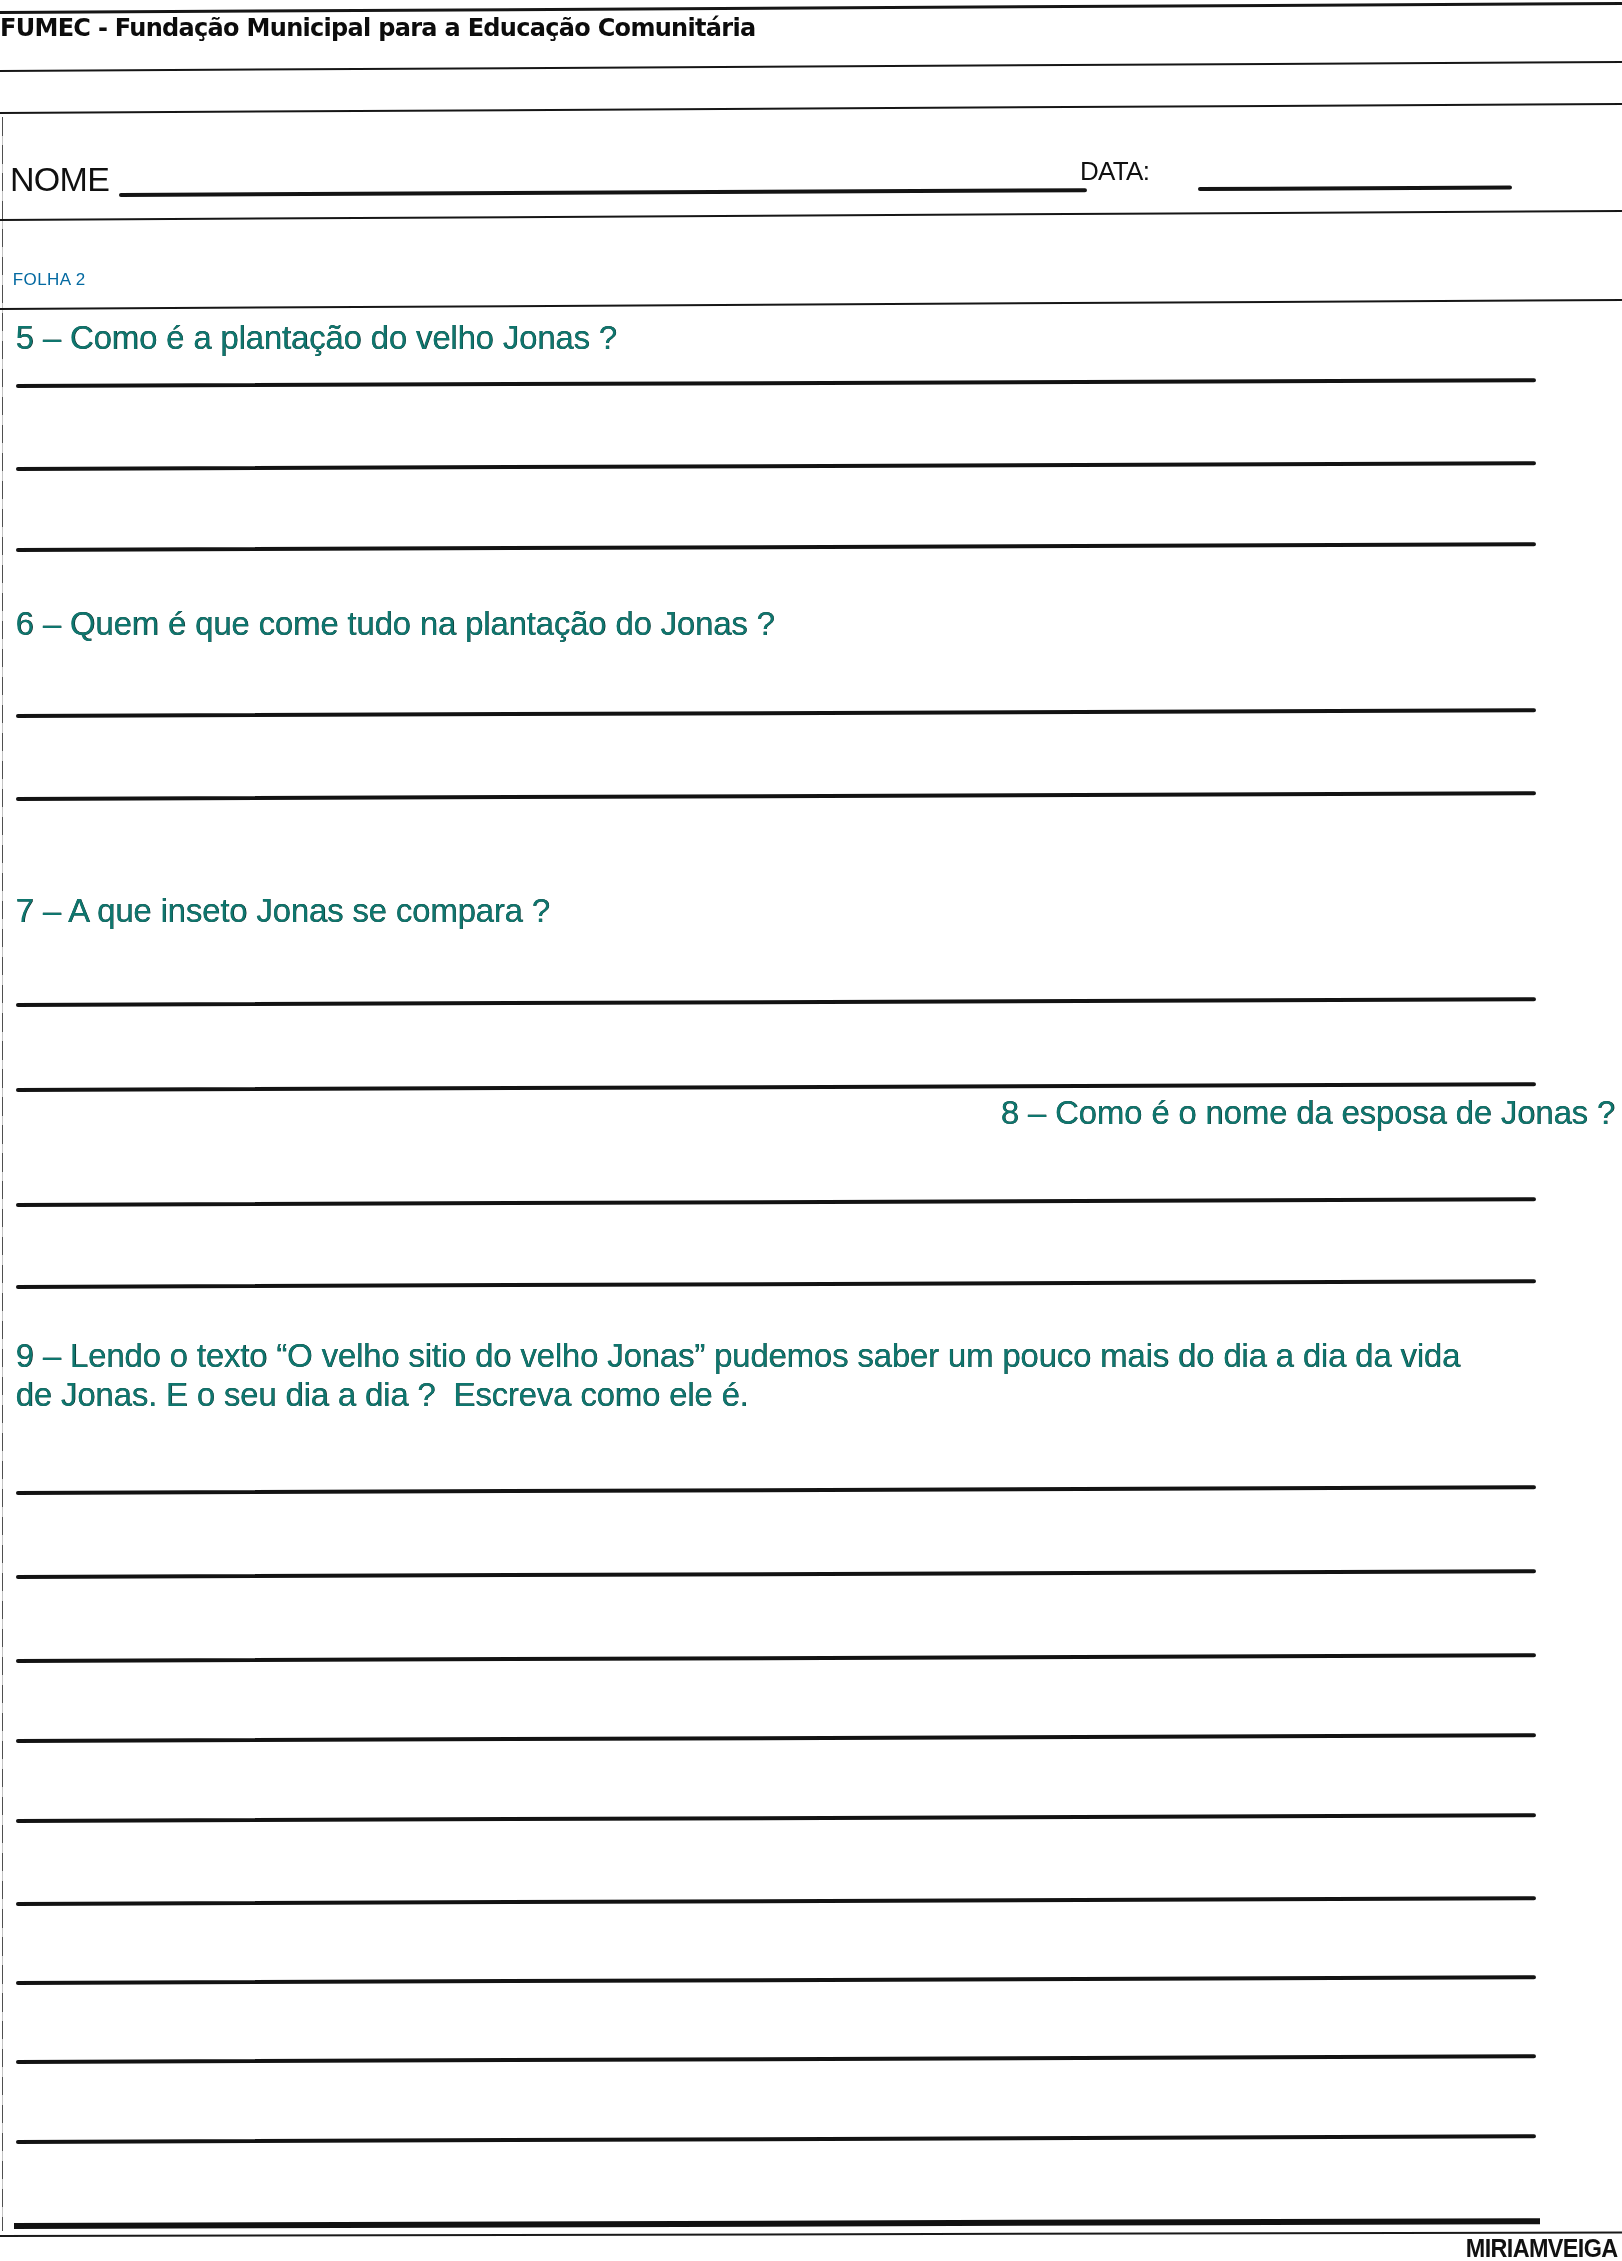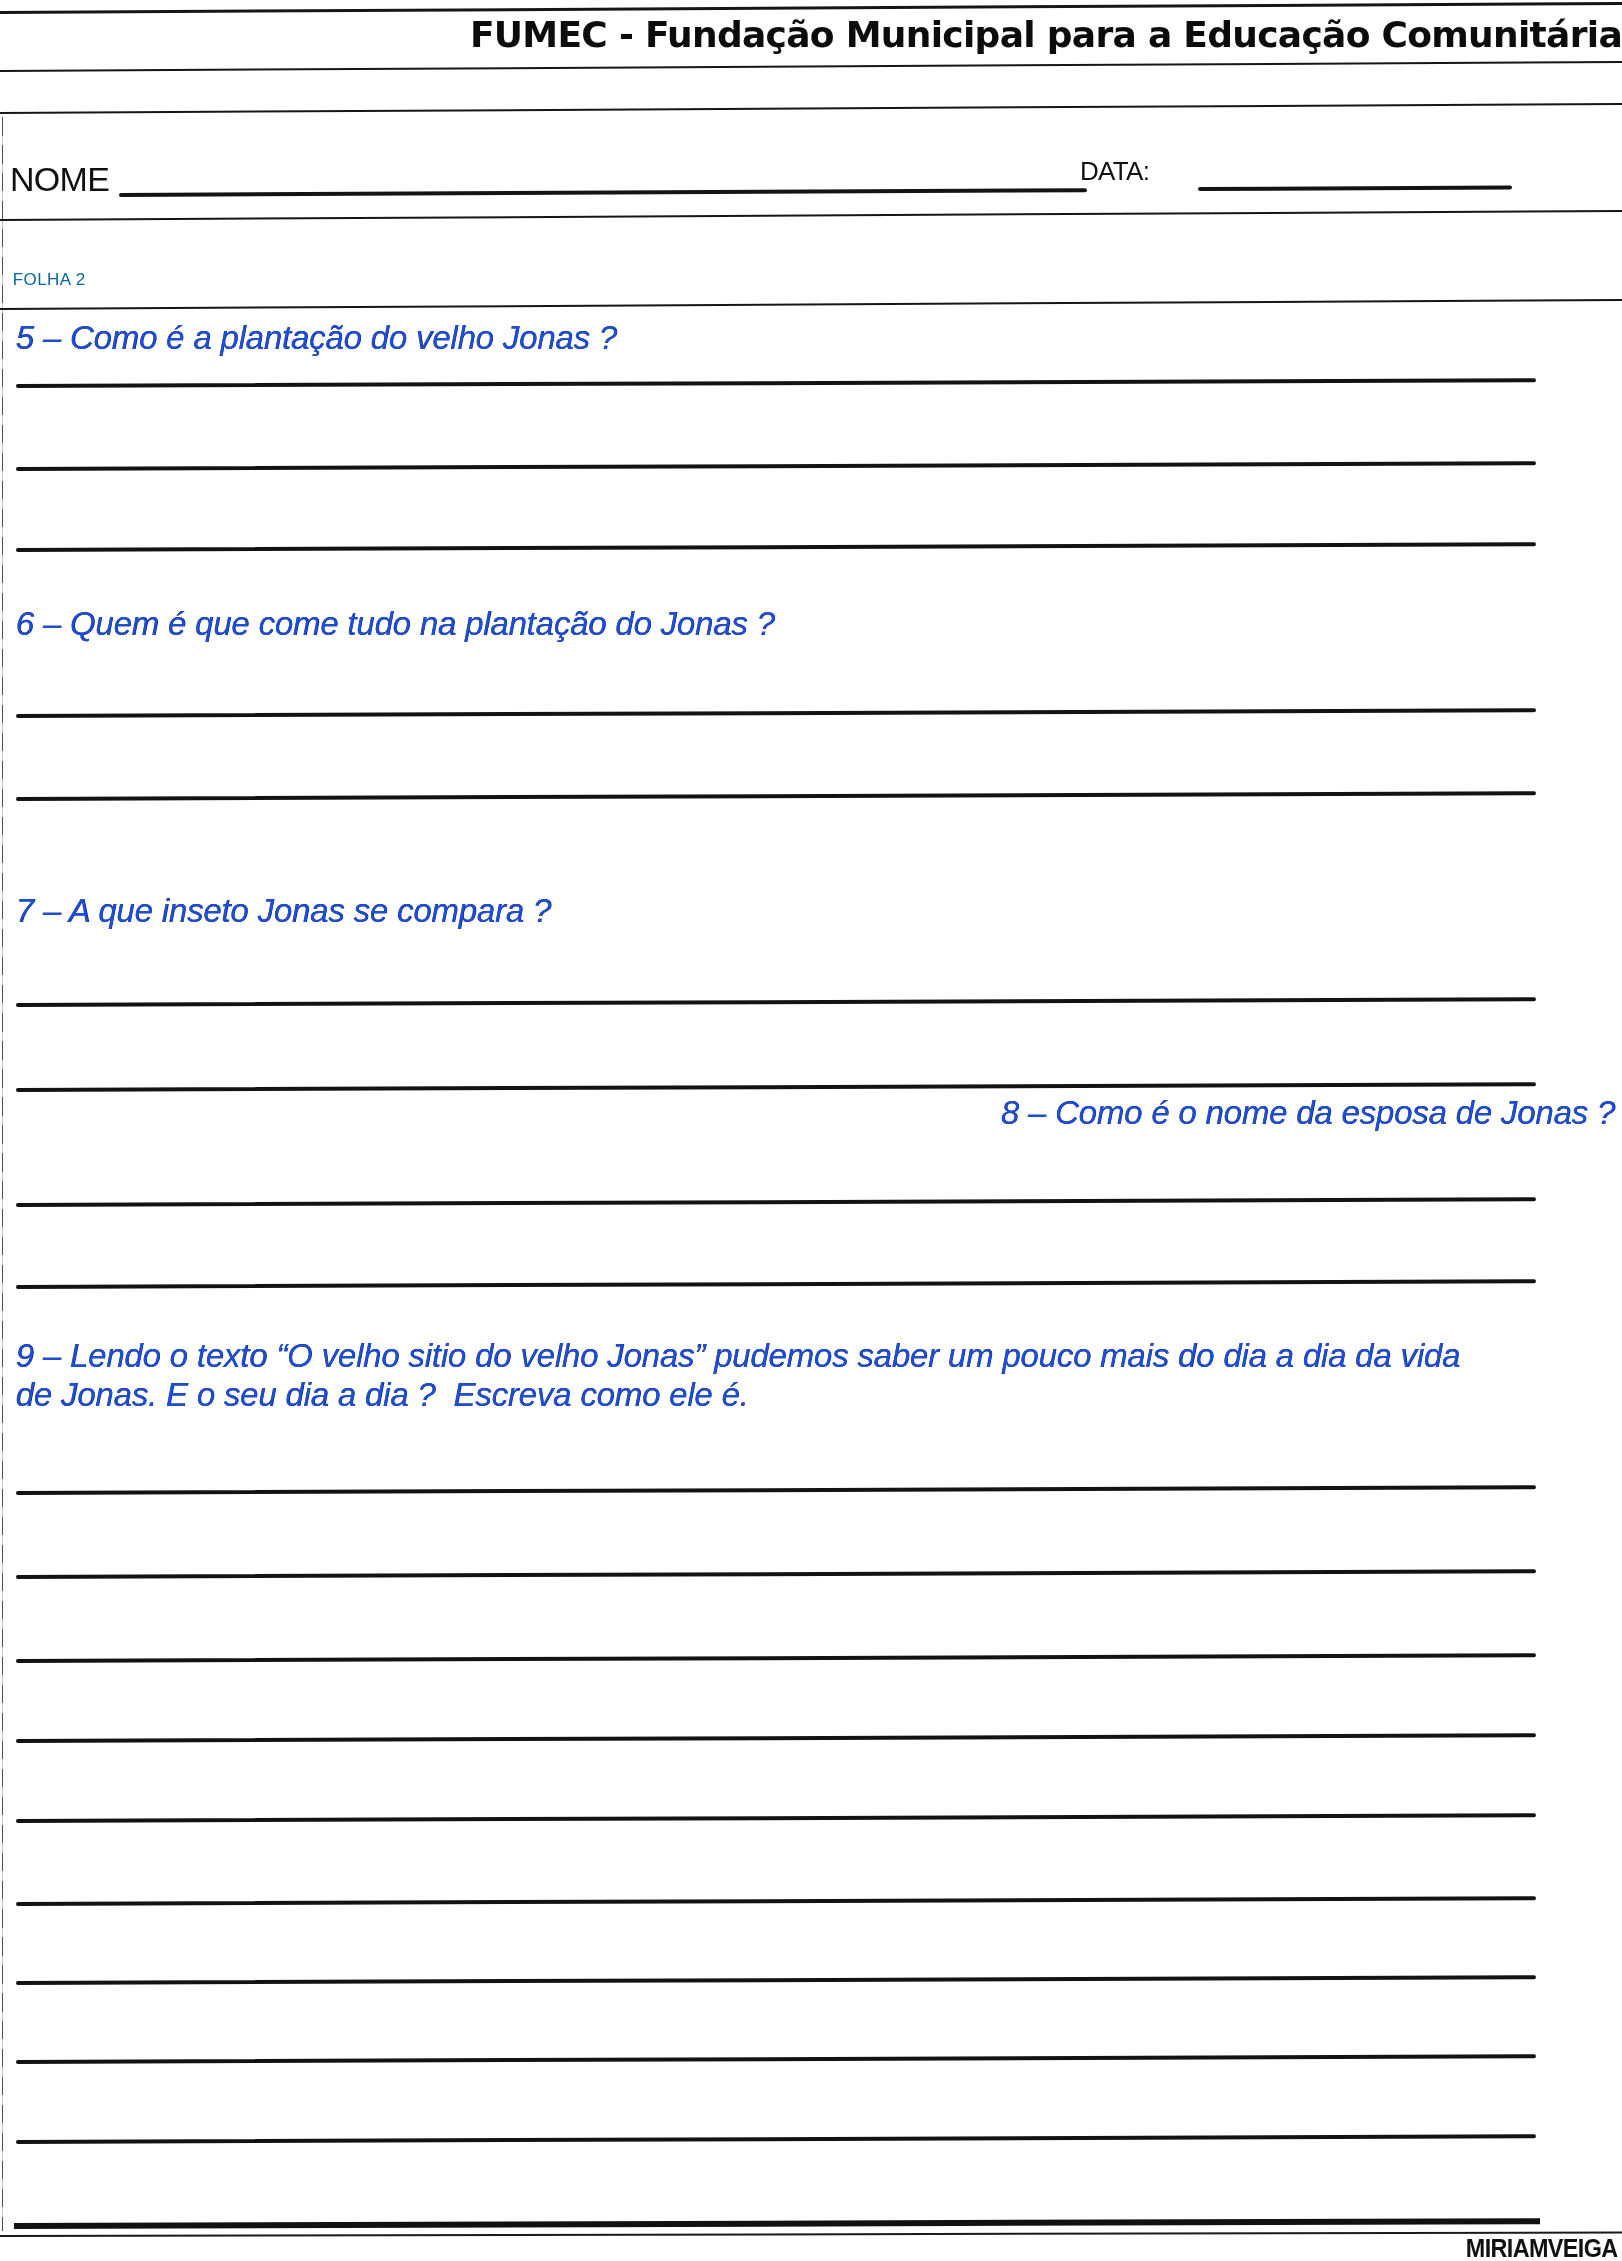--- a/index.html
+++ b/index.html
@@ -27,24 +27,24 @@
   .rule-under-folha{ top: 308px; height: 2.1px; }
 
   
   .left-edge {
     position: absolute; left: 2.1px; top: 117px; bottom: 30px; width: 1.4px;
     background: repeating-linear-gradient(to bottom, rgba(20,20,20,.75) 0 18.5px, rgba(20,20,20,.25) 18.5px 28px);
   }
 
   .title {
     position: absolute; top: 14px; left: 0; right: 0;
-    text-align: right;
+    text-align: left;
     font-family: "DejaVu Sans", sans-serif;
     font-weight: 700;
-    font-size: 36px;
+    font-size: 24px;
     letter-spacing: -0.7px;
     color: #0c0c0c;
   }
 
   .name-label {
     position: absolute; left: 10px; top: 160px;
     font-size: 34px; letter-spacing: -0.7px; text-align: center;
   }
   .name-underline {
     position: absolute; left: 119px; width: 968px; top: 193px; height: 4.3px;
@@ -67,23 +67,22 @@
   }
 
   
   .q { position: absolute; left: 15.6px; right: 7px; }
   .q-text {
     display: block;
     font-size: 33px;
     line-height: 1.18;
     letter-spacing: -0.2px;
     white-space: pre-wrap;
-    color: #1d4ed8;
+    color: #0f766e;
     text-shadow: 0.3px 0 0 #0e0e0e;
-    font-style: italic;
   }
   .q .answer-line {
     position: absolute; left: 0; right: 79px; height: 4.3px;
     background: #131313;
     transform-origin: left center;
     transform: rotate(-0.22deg);
     border-radius: 2.1px;
   }
   #q5 { top: 319px; height: 241px; }
   #q6 { top: 605px; height: 206px; }

